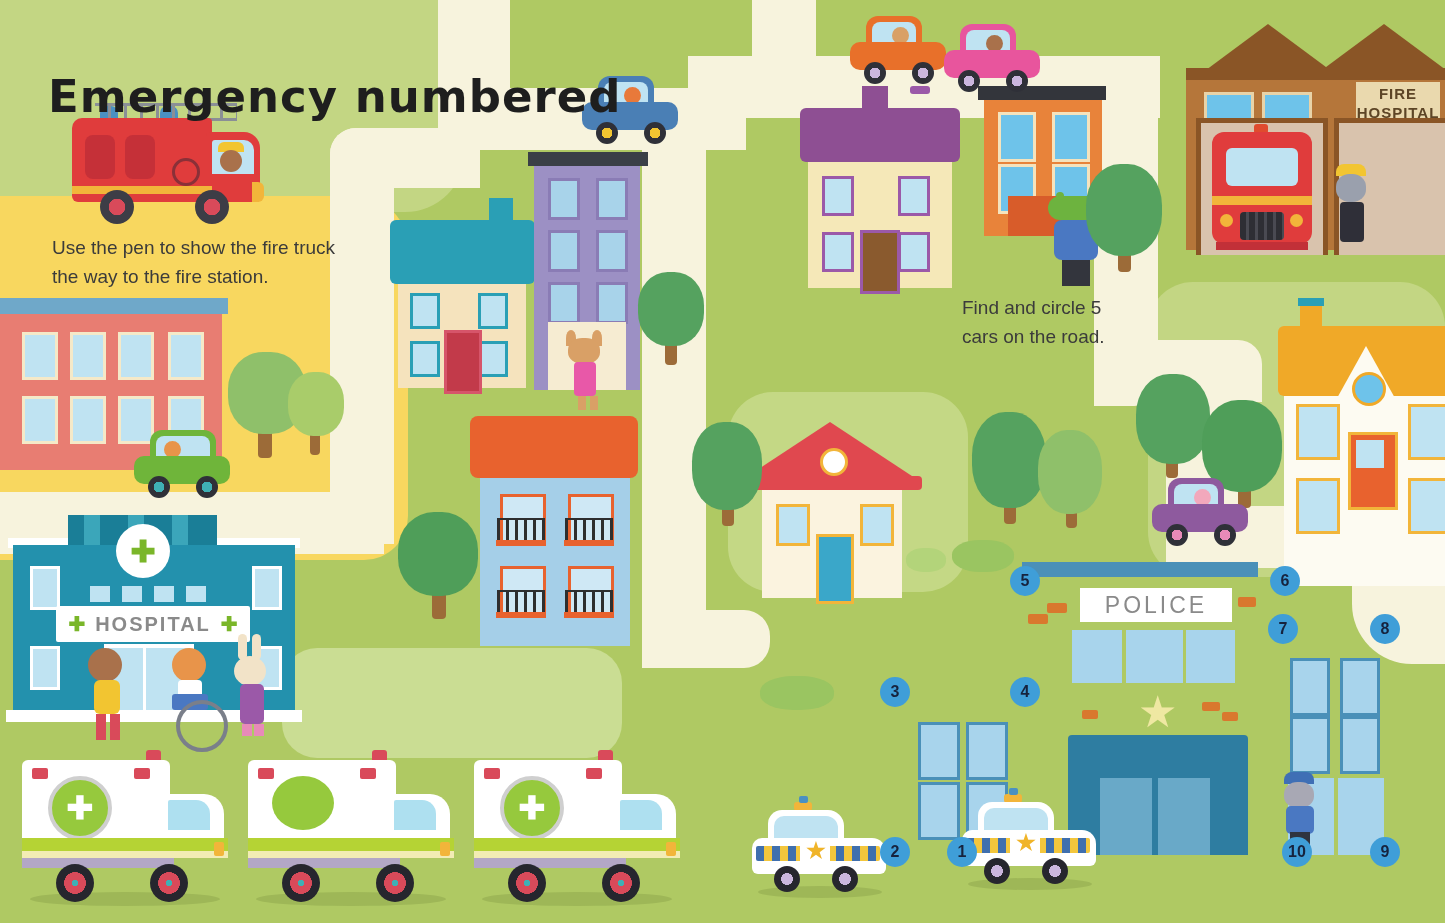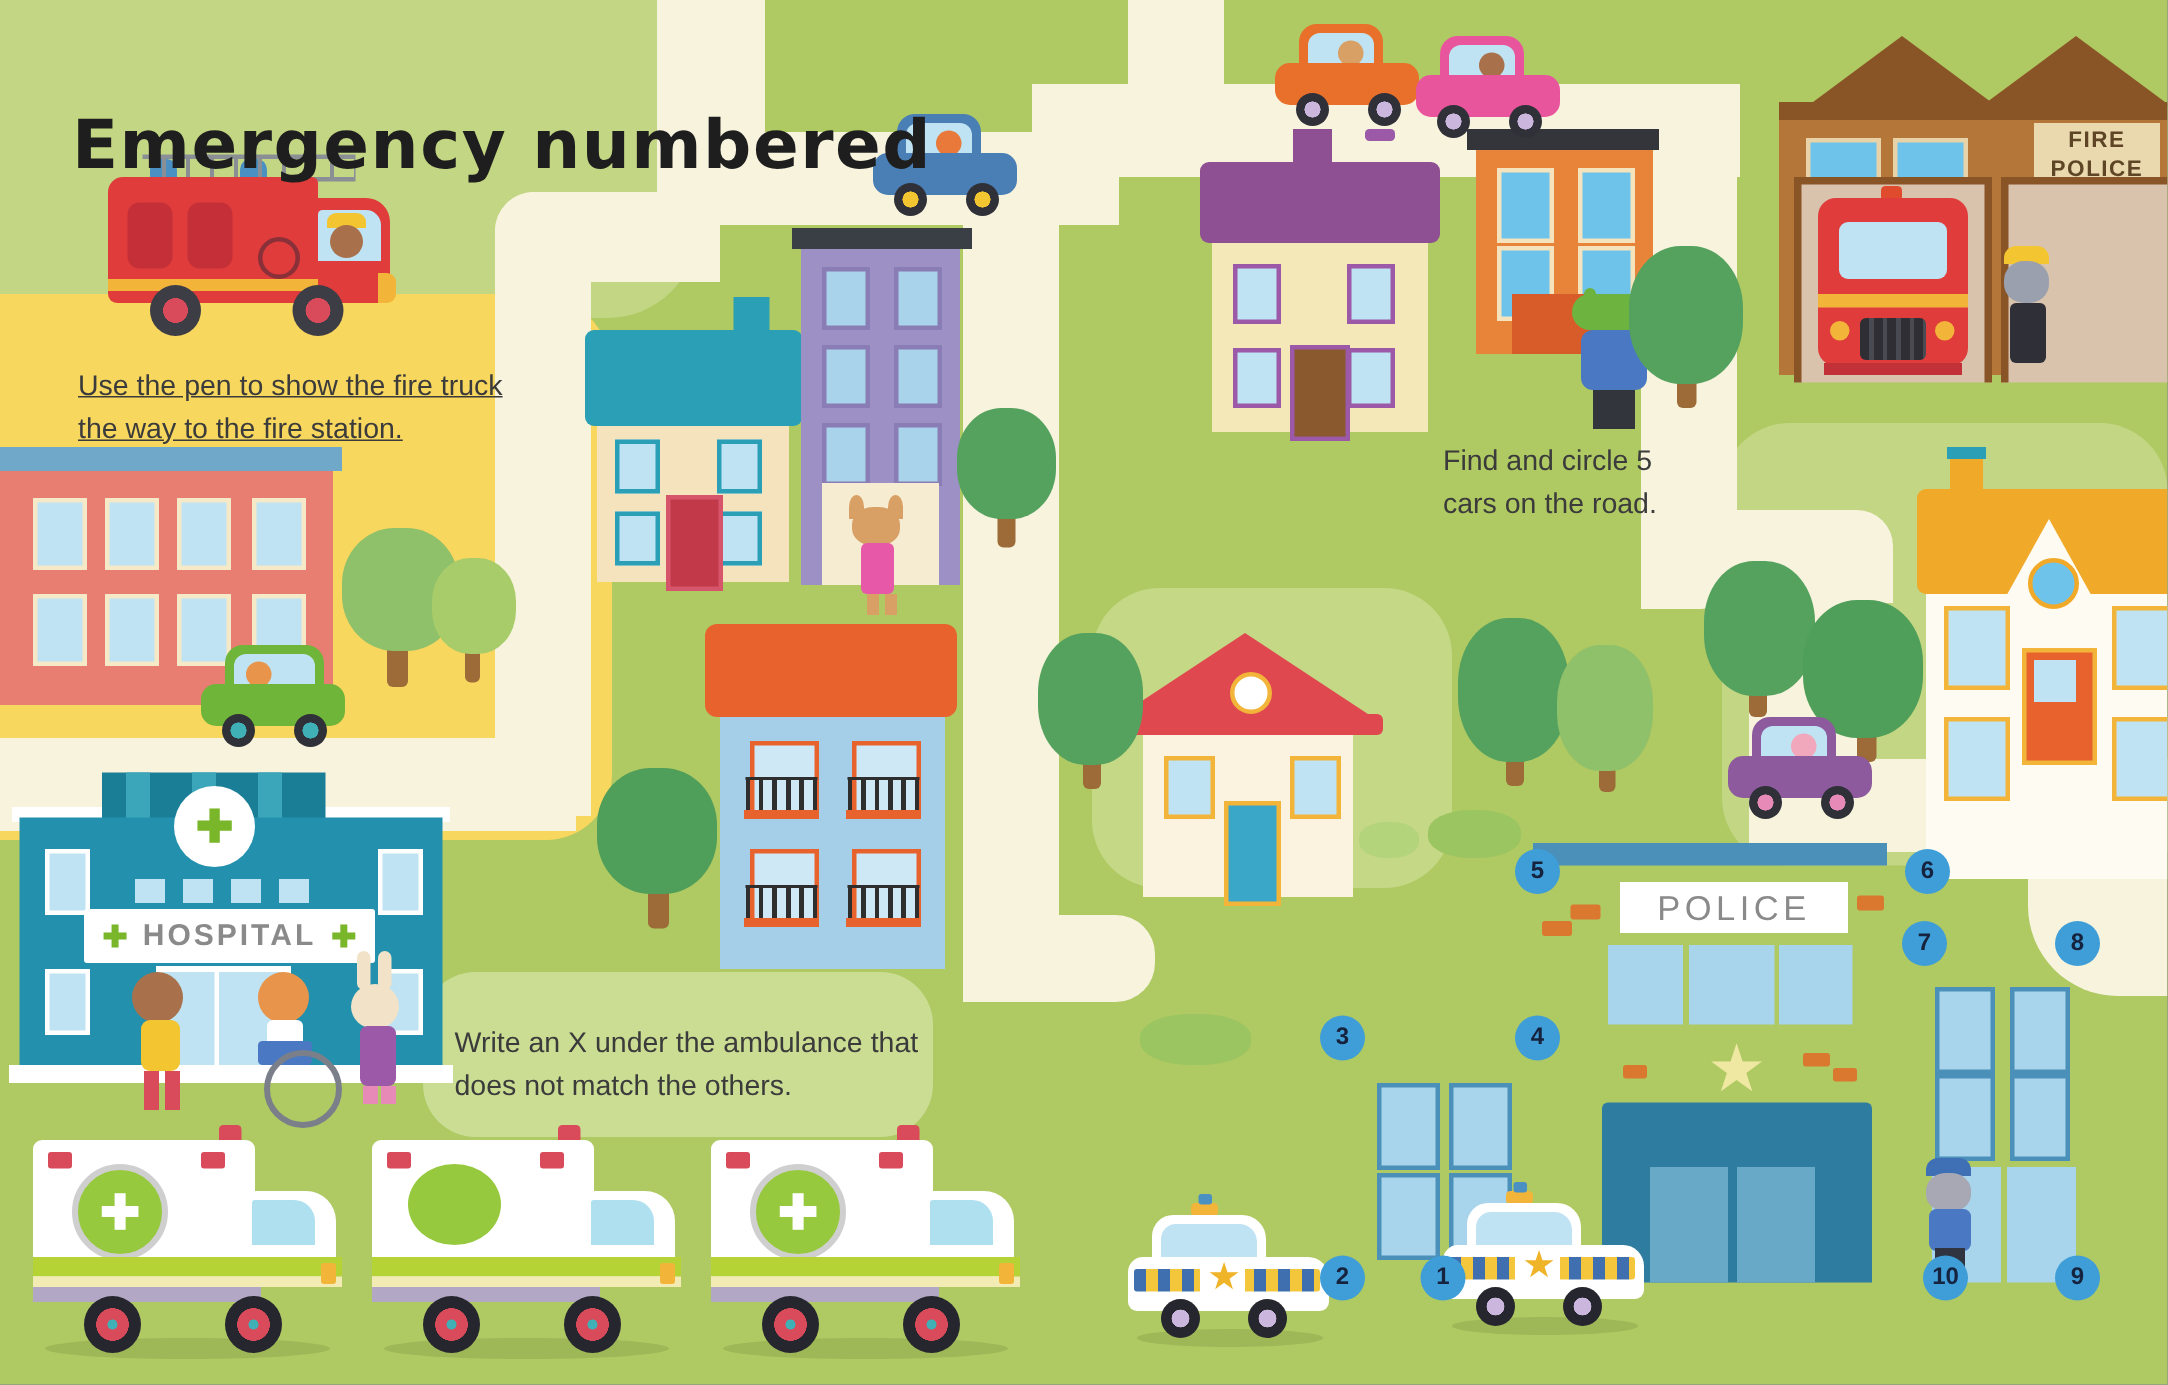--- a/index.html
+++ b/index.html
@@ -178,21 +178,21 @@
     <div class="abs" style="left:1062px;top:260px;width:28px;height:26px;background:#33353d;"></div>
   </div>
 
   <div>
     <div class="tri" style="left:1206px;top:24px;border-left:62px solid transparent;border-right:62px solid transparent;border-bottom:46px solid #8a5526;"></div>
     <div class="tri" style="left:1322px;top:24px;border-left:62px solid transparent;border-right:62px solid transparent;border-bottom:46px solid #8a5526;"></div>
     <div class="abs" style="left:1186px;top:68px;width:259px;height:12px;background:#8a5526;"></div>
     <div class="abs" style="left:1186px;top:80px;width:259px;height:170px;background:#b5763a;"></div>
     <div class="win" style="left:1204px;top:92px;width:44px;height:32px;border:3px solid #e8d3a8;background:#6ec3ea;"></div>
     <div class="win" style="left:1262px;top:92px;width:44px;height:32px;border:3px solid #e8d3a8;background:#6ec3ea;"></div>
-    <div class="abs" style="left:1356px;top:82px;width:84px;height:44px;background:#ead9ae;display:flex;align-items:center;justify-content:center;text-align:center;font-size:15px;font-weight:bold;color:#5d4526;line-height:1.25;letter-spacing:1px;">FIRE POLICE</div>
+    <div class="abs" style="left:1356px;top:82px;width:84px;height:44px;background:#ead9ae;display:flex;align-items:center;justify-content:center;text-align:center;font-size:15px;font-weight:bold;color:#5d4526;line-height:1.25;letter-spacing:1px;">FIRE HOSPITAL</div>
     <div class="abs" style="left:1196px;top:118px;width:122px;height:132px;background:#d9c3ad;border:5px solid #8a5526;border-bottom:none;"></div>
     <div class="abs" style="left:1334px;top:118px;width:111px;height:132px;background:#d9c3ad;border:5px solid #8a5526;border-bottom:none;border-right:none;"></div>
     <div>
       <div class="abs" style="left:1254px;top:124px;width:14px;height:10px;background:#e04b2e;border-radius:3px;"></div>
       <div class="abs" style="left:1212px;top:132px;width:100px;height:112px;background:#e03c3c;border-radius:12px;"></div>
       <div class="win" style="left:1226px;top:148px;width:72px;height:38px;border-radius:6px;"></div>
       <div class="abs" style="left:1212px;top:196px;width:100px;height:9px;background:#f2b53a;"></div>
       <div class="abs" style="left:1240px;top:212px;width:44px;height:28px;background:repeating-linear-gradient(90deg,#2e2e34 0 6px,#4a4a52 6px 9px);border-radius:4px;"></div>
       <div class="abs" style="left:1220px;top:214px;width:13px;height:13px;background:#f2b53a;border-radius:50%;"></div>
       <div class="abs" style="left:1290px;top:214px;width:13px;height:13px;background:#f2b53a;border-radius:50%;"></div>
@@ -473,23 +473,22 @@
       </div>
     <div class="stripe1"></div>
     <div class="stripe2"></div>
     <div class="skirt"></div>
     <div class="fmark"></div>
     <div class="wh" style="left:34px;"></div>
     <div class="wh" style="left:128px;"></div>
   </div>
 
   <h1 class="title">Emergency numbered</h1>
-  <div class="instr" style="left:52px;top:244px;width:300px;text-decoration:underline;">Use the pen to show the fire truck the way to the fire station.</div>
+  <div class="instr" style="left:52px;top:234px;width:300px;">Use the pen to show the fire truck the way to the fire station.</div>
   <div class="instr" style="left:962px;top:294px;width:170px;">Find and circle 5 cars on the road.</div>
-  <div class="instr" style="left:303px;top:682px;width:310px;">Write an X under the ambulance that does not match the others.</div>
 
   <div class="dot" style="left:947px;top:837px;">1</div>
   <div class="dot" style="left:880px;top:837px;">2</div>
   <div class="dot" style="left:880px;top:677px;">3</div>
   <div class="dot" style="left:1010px;top:677px;">4</div>
   <div class="dot" style="left:1010px;top:566px;">5</div>
   <div class="dot" style="left:1270px;top:566px;">6</div>
   <div class="dot" style="left:1268px;top:614px;">7</div>
   <div class="dot" style="left:1370px;top:614px;">8</div>
   <div class="dot" style="left:1370px;top:837px;">9</div>

